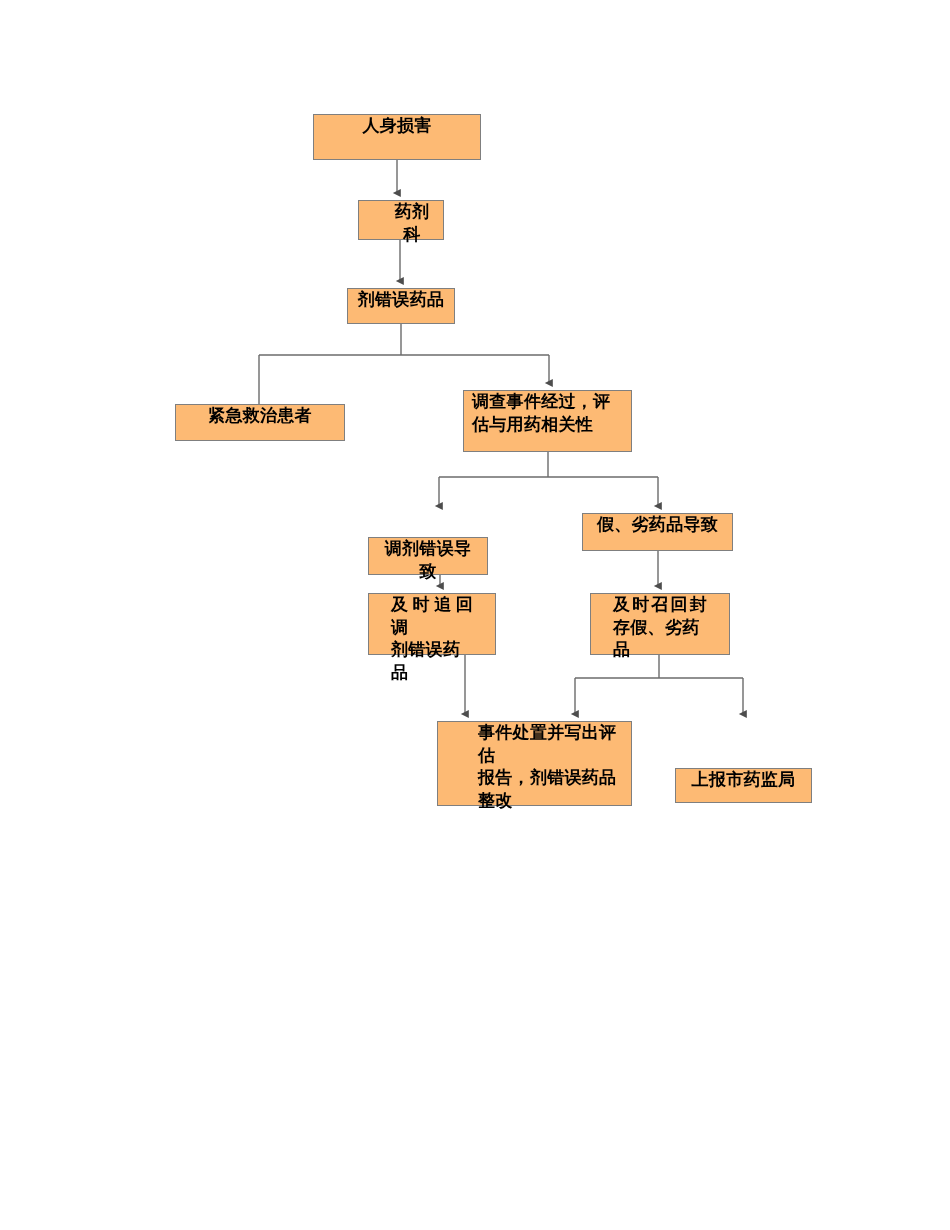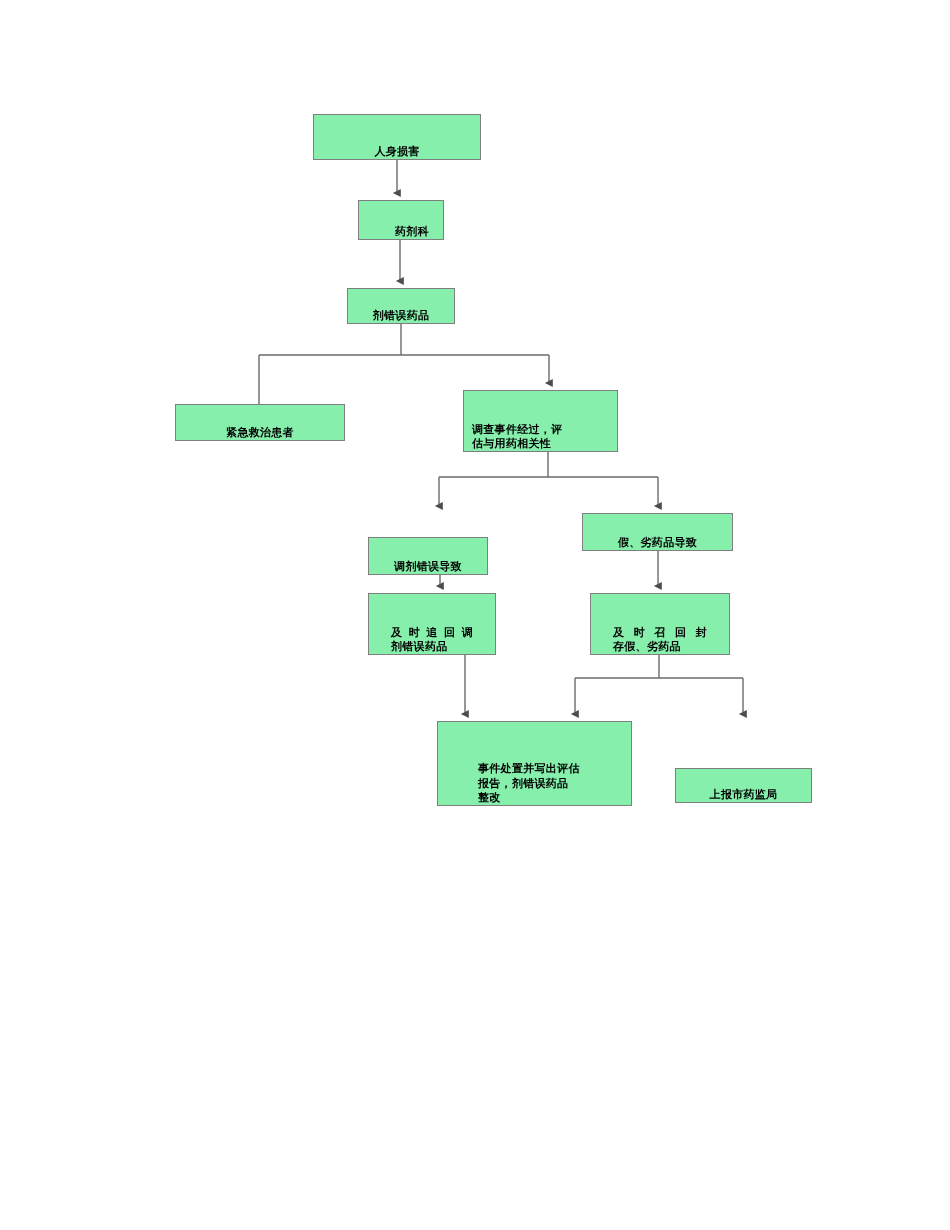--- a/index.html
+++ b/index.html
@@ -22,27 +22,27 @@
     left: 0;
     top: 0;
     width: 950px;
     height: 1230px;
     pointer-events: none;
   }
   .node {
     position: absolute;
     box-sizing: border-box;
     border: 1px solid #7f7f7f;
-    background: #86efac;
+    background: #fdba74;
     display: flex;
     flex-direction: column;
-    justify-content: flex-end;
+    justify-content: flex-start;
     color: #000000;
     font-weight: bold;
-    font-size: 11px;
+    font-size: 17px;
     line-height: 1.33;
     letter-spacing: 0.3px;
     z-index: 2;
   }
   .node .txt {
     display: block;
     width: 100%;
     white-space: pre-line;
   }
   .align-center { text-align: center; }
@@ -113,21 +113,21 @@
   </div>
 
   <div class="node align-center pad-lr-8" style="left:347px; top:288px; width:108px; height:36px;">
     <span class="txt">剂错误药品</span>
   </div>
 
   <div class="node align-center pad-lr-8" style="left:175px; top:404px; width:170px; height:37px;">
     <span class="txt">紧急救治患者</span>
   </div>
 
-  <div class="node align-left pad-lr-8" style="left:463px; top:390px; width:155px; height:62px;">
+  <div class="node align-left pad-lr-8" style="left:463px; top:390px; width:169px; height:62px;">
     <span class="txt">调查事件经过，评</span>
     <span class="txt">估与用药相关性</span>
   </div>
 
   <div class="node align-center pad-lr-8" style="left:368px; top:537px; width:120px; height:38px;">
     <span class="txt">调剂错误导致</span>
   </div>
 
   <div class="node align-center pad-lr-8" style="left:582px; top:513px; width:151px; height:38px;">
     <span class="txt">假、劣药品导致</span>

